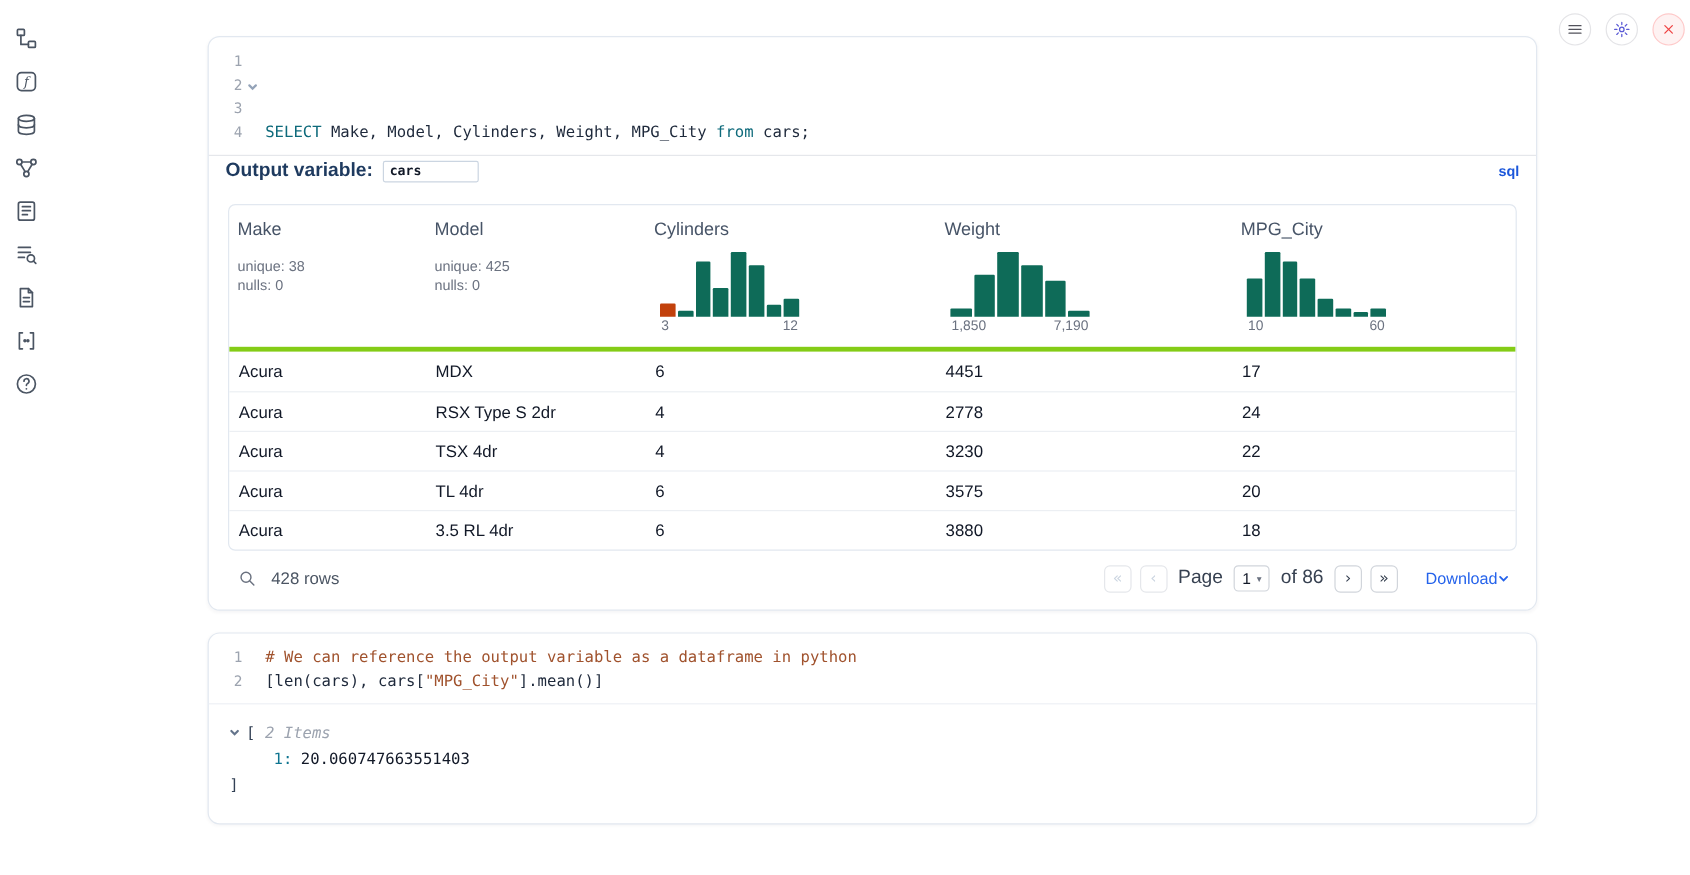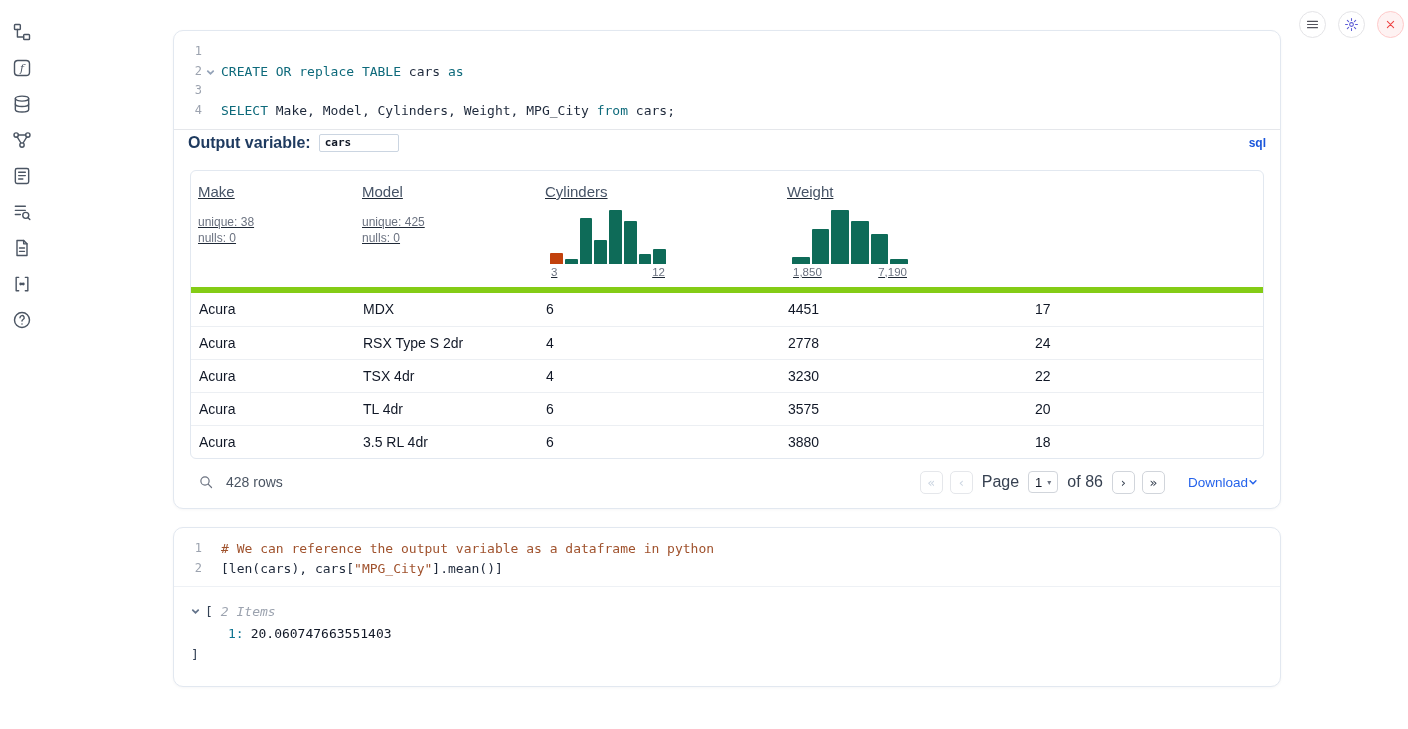--- a/index.html
+++ b/index.html
@@ -49,21 +49,21 @@
   .ov-label { font-size:16px; font-weight:700; color:#1e3a5f; }
   .ov-input { margin-left:8px; width:80px; height:18px; border:1px solid #cbd5e1; border-radius:2px;
     font-family:"DejaVu Sans Mono", monospace; font-size:11px; font-weight:600; color:#111827; padding:0 5px; outline:none; }
   .ov-badge { margin-left:auto; font-size:12px; font-weight:600; color:#1a56db; }
 
   
   .output-region { padding:14px 16px 14px; border-top:1px solid #eef1f5; }
   .cell1 .output-region { border-top:none; }
   .table-box { border:1px solid #e2e8f0; border-radius:6px; overflow:hidden; }
   .thead { display:grid; grid-template-columns:164px 183px 242px 247px 1fr; height:122px;
-    border-bottom:6px solid #84cc16;text-decoration:underline; }
+    border-bottom:4px solid #84cc16; }
   .th { padding:12px 7px 0 7px; }
   .th-label { font-size:15px; color:#475467; cursor:pointer; }
   .th-stats { margin-top:14px; font-size:12px; color:#6b7280; line-height:16.5px; }
   .hist { margin-top:8px; margin-left:5px; width:116px; }
   .hist-bars { display:flex; align-items:flex-end; gap:2px; height:56px; }
   .hist-bar { flex:1; border-radius:1px 1px 0 0; min-height:3px; }
   .hist-axis { display:flex; justify-content:space-between; padding:2px 1px 0;
     font-size:11.5px; color:#6b7280; }
   .tbody .trow { display:grid; grid-template-columns:164px 183px 242px 247px 1fr; height:33px;
     align-items:center; font-size:14px; color:#111827; cursor:default; }
@@ -195,21 +195,20 @@
       <div class="code-line">
         <span class="gutter">1</span>
       </div>
       <div class="code-line">
         <span class="gutter">2</span>
         <span class="fold-chevron">
             <svg viewBox="0 0 10 10">
               <path d="m2 3.5 3 3 3-3"></path>
             </svg>
           </span>
-        <span class="code-text"><span class="tk-kw">CREATE OR replace TABLE</span><span class="tk-pl"> cars </span><span class="tk-kw">as</span></span>
       </div>
       <div class="code-line">
         <span class="gutter">3</span>
       </div>
       <div class="code-line">
         <span class="gutter">4</span>
         <span class="code-text"><span class="tk-kw">SELECT</span><span class="tk-pl"> Make, Model, Cylinders, Weight, MPG_City </span><span class="tk-kw">from</span><span class="tk-pl"> cars;</span></span>
       </div>
     </div>
 
@@ -265,20 +264,39 @@
                   <div class="hist-bar" style="height: 43px; background: rgb(14, 107, 88);"></div>
                   <div class="hist-bar" style="height: 30px; background: rgb(14, 107, 88);"></div>
                   <div class="hist-bar" style="height: 5px; background: rgb(14, 107, 88);"></div>
                 </div>
               <div class="hist-axis">
                 <span>1,850</span>
                 <span>7,190</span>
               </div>
             </div>
           </div>
+          <div class="th">
+            <div class="th-label">MPG_City</div>
+            <div class="hist">
+              <div class="hist-bars">
+                  <div class="hist-bar" style="height: 32px; background: rgb(14, 107, 88);"></div>
+                  <div class="hist-bar" style="height: 54px; background: rgb(14, 107, 88);"></div>
+                  <div class="hist-bar" style="height: 46px; background: rgb(14, 107, 88);"></div>
+                  <div class="hist-bar" style="height: 32px; background: rgb(14, 107, 88);"></div>
+                  <div class="hist-bar" style="height: 15px; background: rgb(14, 107, 88);"></div>
+                  <div class="hist-bar" style="height: 7px; background: rgb(14, 107, 88);"></div>
+                  <div class="hist-bar" style="height: 4px; background: rgb(14, 107, 88);"></div>
+                  <div class="hist-bar" style="height: 7px; background: rgb(14, 107, 88);"></div>
+                </div>
+              <div class="hist-axis">
+                <span>10</span>
+                <span>60</span>
+              </div>
+            </div>
+          </div>
         </div>
         <div class="tbody">
             <div class="trow">
               <div class="tcell">Acura</div>
               <div class="tcell">MDX</div>
               <div class="tcell">6</div>
               <div class="tcell">4451</div>
               <div class="tcell">17</div>
             </div>
             <div class="trow">

